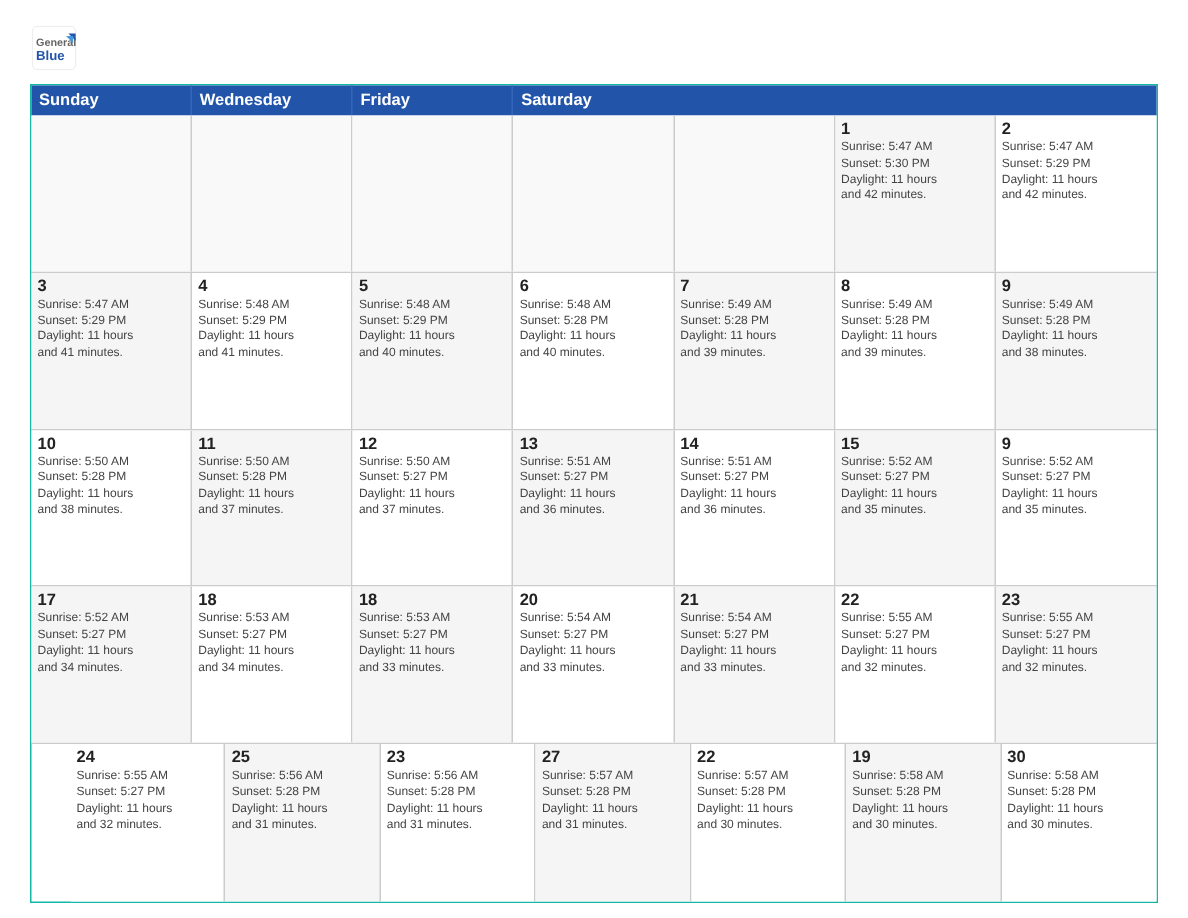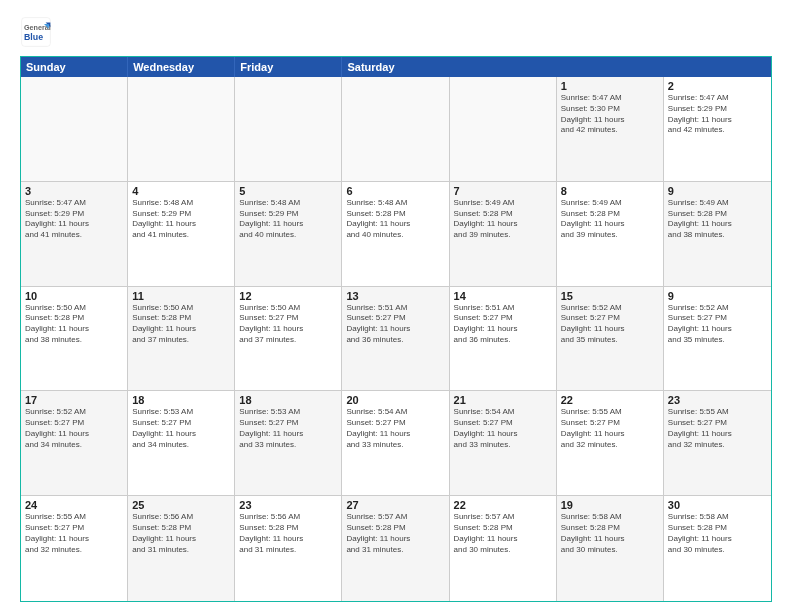--- a/index.html
+++ b/index.html
@@ -77,21 +77,21 @@
     .cal-body {
       flex: 1;
       display: grid;
       grid-template-rows: repeat(5, 1fr);
     }
     .cal-row {
       display: grid;
       grid-template-columns: repeat(7, 1fr);
       border-bottom: 1px solid #ccc;
     }
-    .cal-row:last-child { border-bottom: none; }
+    .cal-row:last-child { border-bottom: none; margin-left: 26px; }
     .cal-cell {
       border-right: 1px solid #ccc;
       padding: 3px 4px;
       font-size: 8.5px;
       color: #333;
       vertical-align: top;
       background: #fff;
       min-height: 0;
       overflow: hidden;
     }

